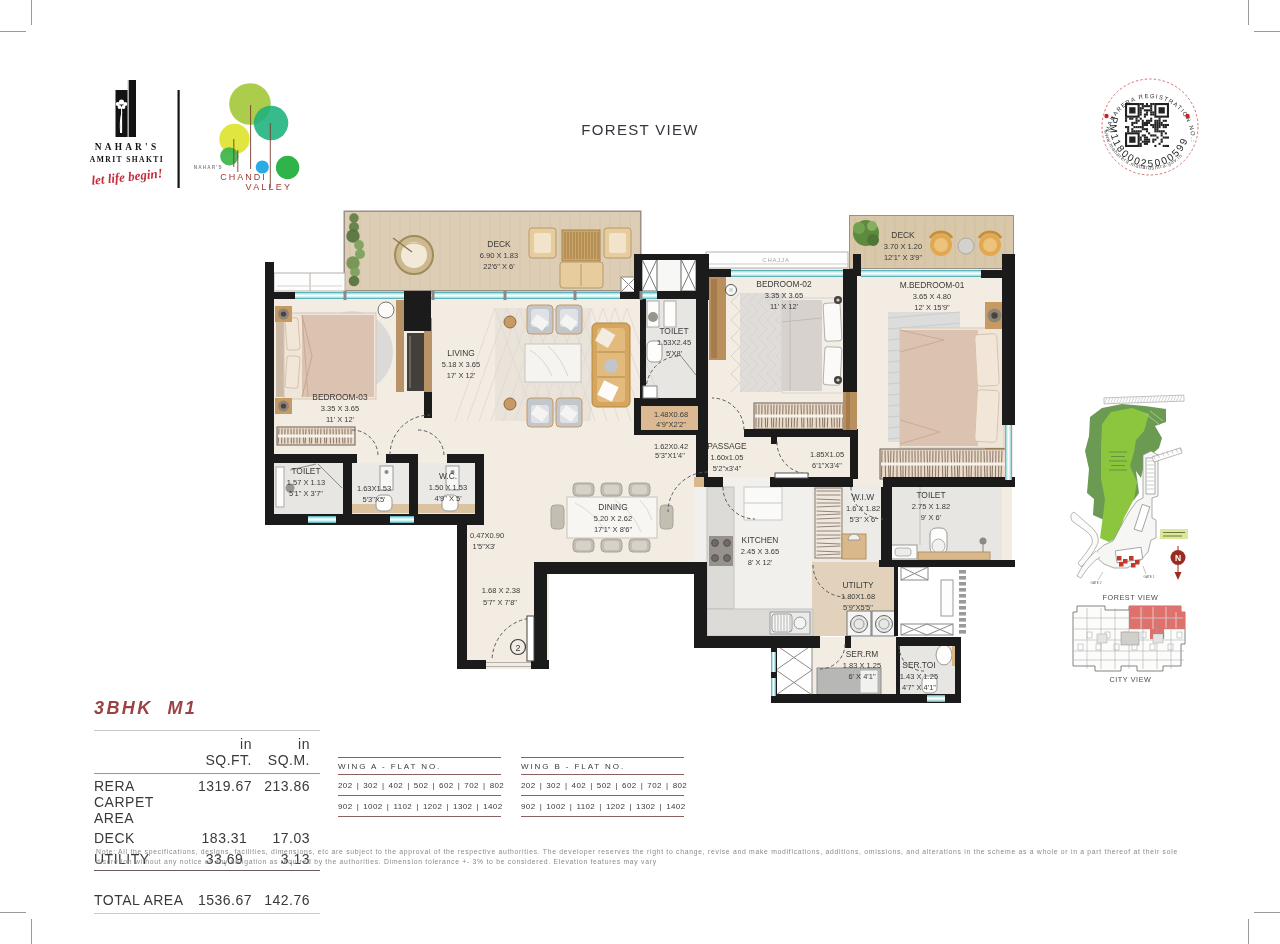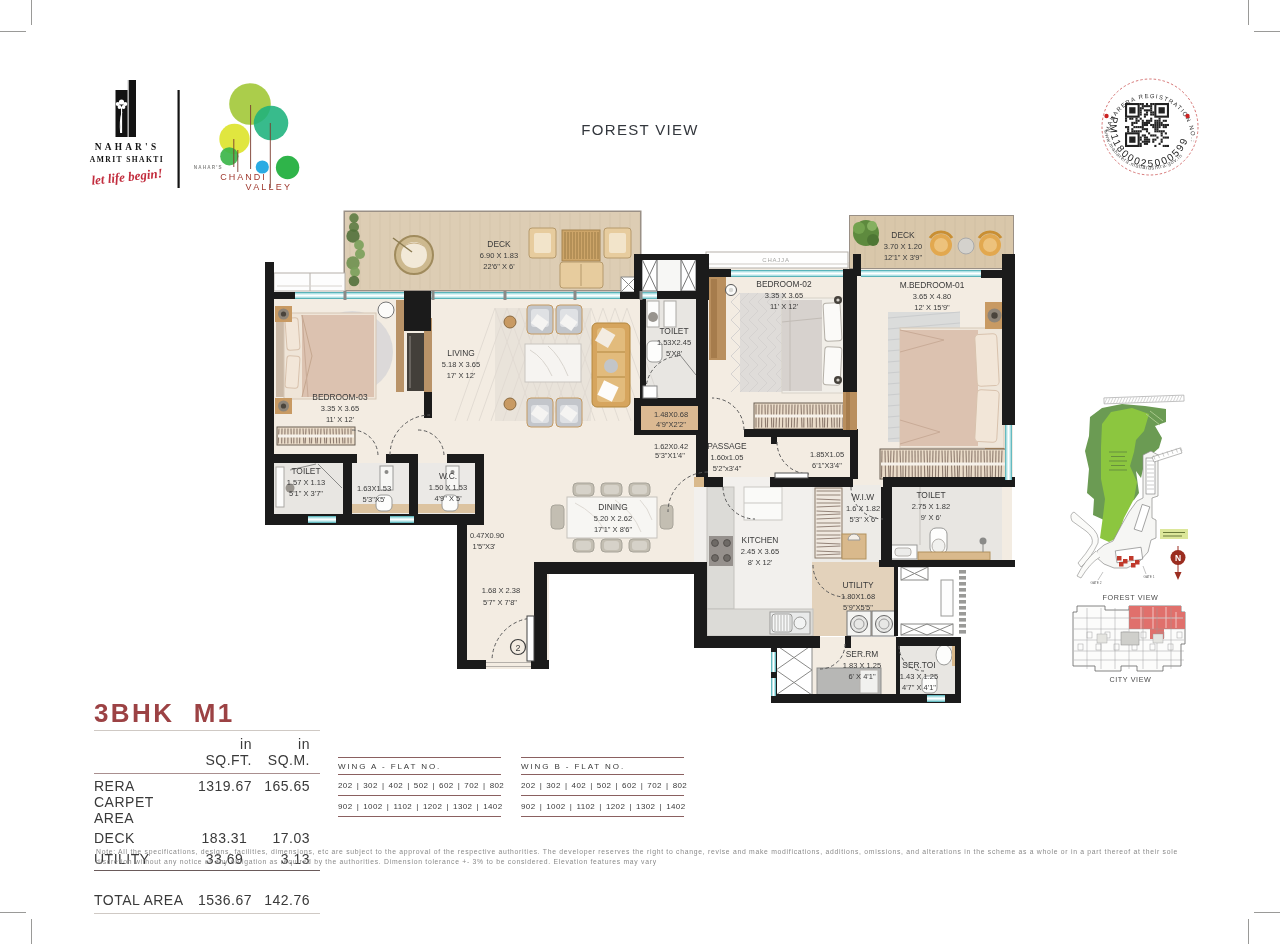--- a/index.html
+++ b/index.html
@@ -987,34 +987,34 @@
       <rect x="1177" y="632" width="5" height="6"></rect>
     </g>
     <rect x="1121" y="632" width="18" height="13" fill="#cfcfcb" stroke="#888" stroke-width="0.5"></rect>
     <rect x="1097" y="634" width="10" height="9" fill="#e4e4e0" stroke="#999" stroke-width="0.4"></rect>
     <rect x="1153" y="634" width="10" height="9" fill="#e4e4e0" stroke="#999" stroke-width="0.4"></rect>
     <text x="1130.5" y="682" font-family="Liberation Sans, sans-serif" font-size="7.2" fill="#4a4a4a" text-anchor="middle" font-weight="normal" letter-spacing="0.6">CITY VIEW</text>
 </svg>
 <div style="position:absolute;left:0;top:121px;width:1280px;text-align:center;font-size:15px;letter-spacing:1.3px;color:#33373d;">FOREST VIEW</div>
 
 <div style="position:absolute;left:94px;top:698px;width:230px;">
-  <div style="font-size:26px;color:#9c4244;letter-spacing:2.4px;font-weight:bold;">3BHK&nbsp; M1</div>
+  <div style="font-size:18px;color:#9c4244;letter-spacing:2.4px;font-weight:bold;font-style:italic;">3BHK&nbsp; M1</div>
 </div>
 <div style="position:absolute;left:94px;top:730px;width:226px;font-size:14px;color:#3a3a3a;">
   <div style="border-top:1px solid #cfc9c4;"></div>
   <div style="display:flex;margin-top:5px;letter-spacing:0.5px;">
     <div style="width:103px;"></div>
       <div style="width:55px;text-align:right;">in SQ.FT.</div>
       <div style="width:58px;text-align:right;">in SQ.M.</div>
   </div>
   <div style="border-top:1px solid #a98f8f;margin-top:5px;"></div>
   <div style="display:flex;margin-top:3.5px;letter-spacing:0.5px;">
     <div style="width:103px;">RERA CARPET AREA</div>
       <div style="width:55px;text-align:right;">1319.67</div>
-      <div style="width:58px;text-align:right;">165.65</div>
+      <div style="width:58px;text-align:right;">213.86</div>
   </div>
   <div style="display:flex;margin-top:4.7px;letter-spacing:0.5px;">
     <div style="width:103px;">DECK</div>
       <div style="width:55px;text-align:center;">183.31</div>
       <div style="width:58px;text-align:right;">17.03</div>
   </div>
   <div style="display:flex;margin-top:4.7px;letter-spacing:0.5px;">
     <div style="width:103px;">UTILITY</div>
       <div style="width:55px;text-align:center;">33.69</div>
       <div style="width:58px;text-align:right;">3.13</div>

